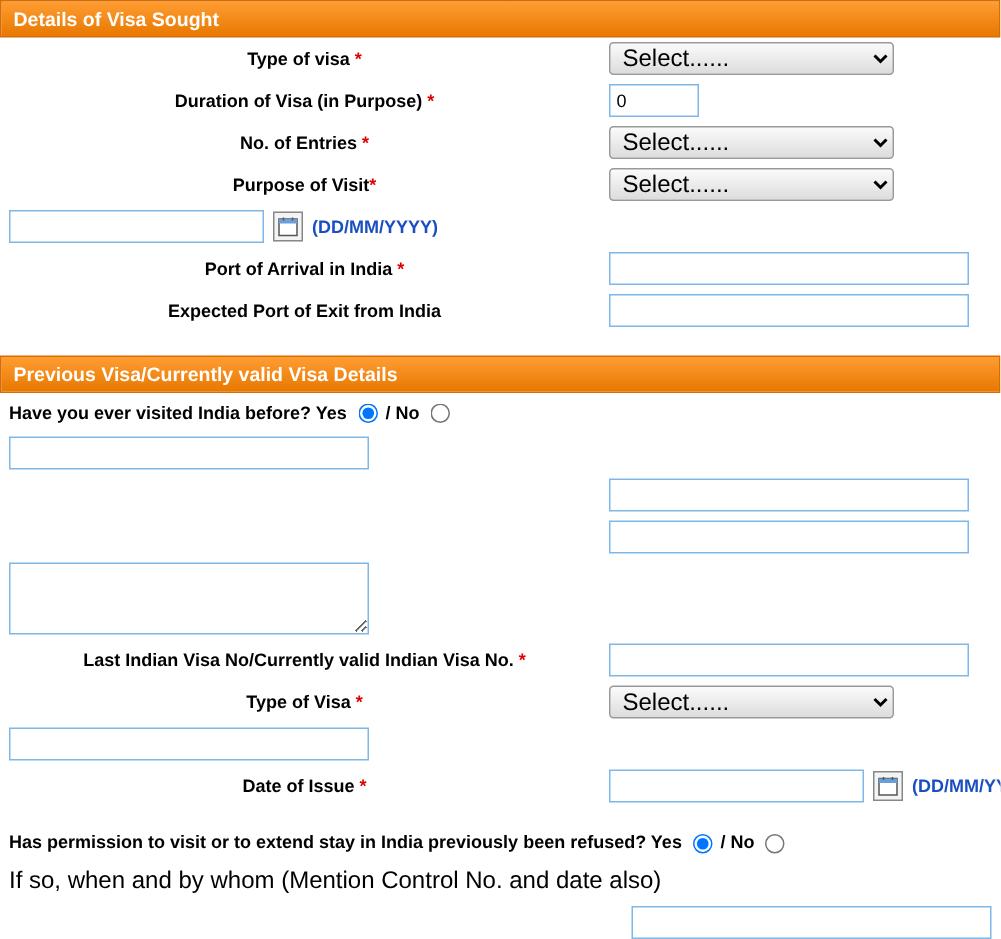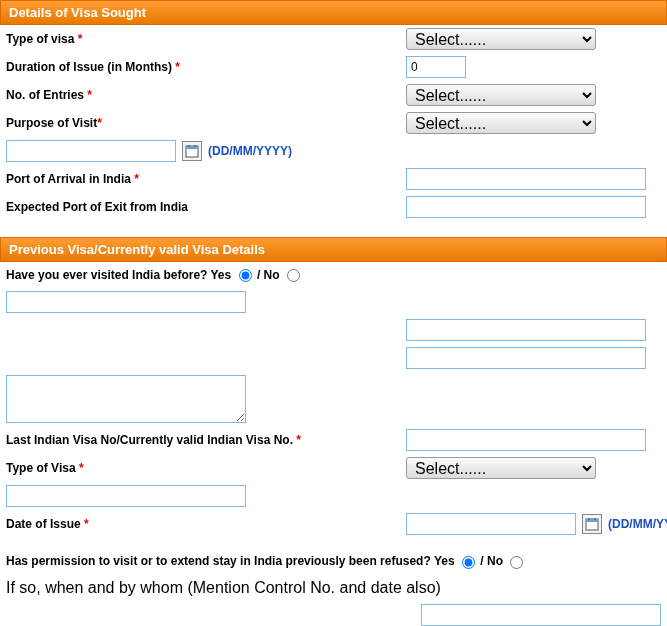--- a/index.html
+++ b/index.html
@@ -18,21 +18,21 @@
     padding: 4px 8px;
     border: 1px solid #d96c00;
   }
   .form-row {
     display: flex;
     align-items: center;
     padding: 3px 6px;
   }
   .form-label {
     flex: 0 0 400px;
-    text-align: left;
+    text-align: center;
     padding-right: 6px;
     font-weight: bold;
     font-size: 12px;
   }
   .req { color: #d00; }
   .form-control {
     display: flex;
     align-items: center;
     gap: 6px;
   }
@@ -108,21 +108,21 @@
   </div>
   <div class="form-control">
     <select class="sel">
       <option>Select......</option>
     </select>
   </div>
 </div>
 
 <div class="form-row">
   <div class="form-label">
-    <span>Duration of Issue (in Months)</span> <span class="req">*</span>
+    <span>Duration of Visa (in Purpose)</span> <span class="req">*</span>
   </div>
   <div class="form-control">
     <input class="txt short" value="0" style="">
   </div>
 </div>
 
 <div class="form-row">
   <div class="form-label">
     <span>No. of Entries</span> <span class="req">*</span>
   </div>

